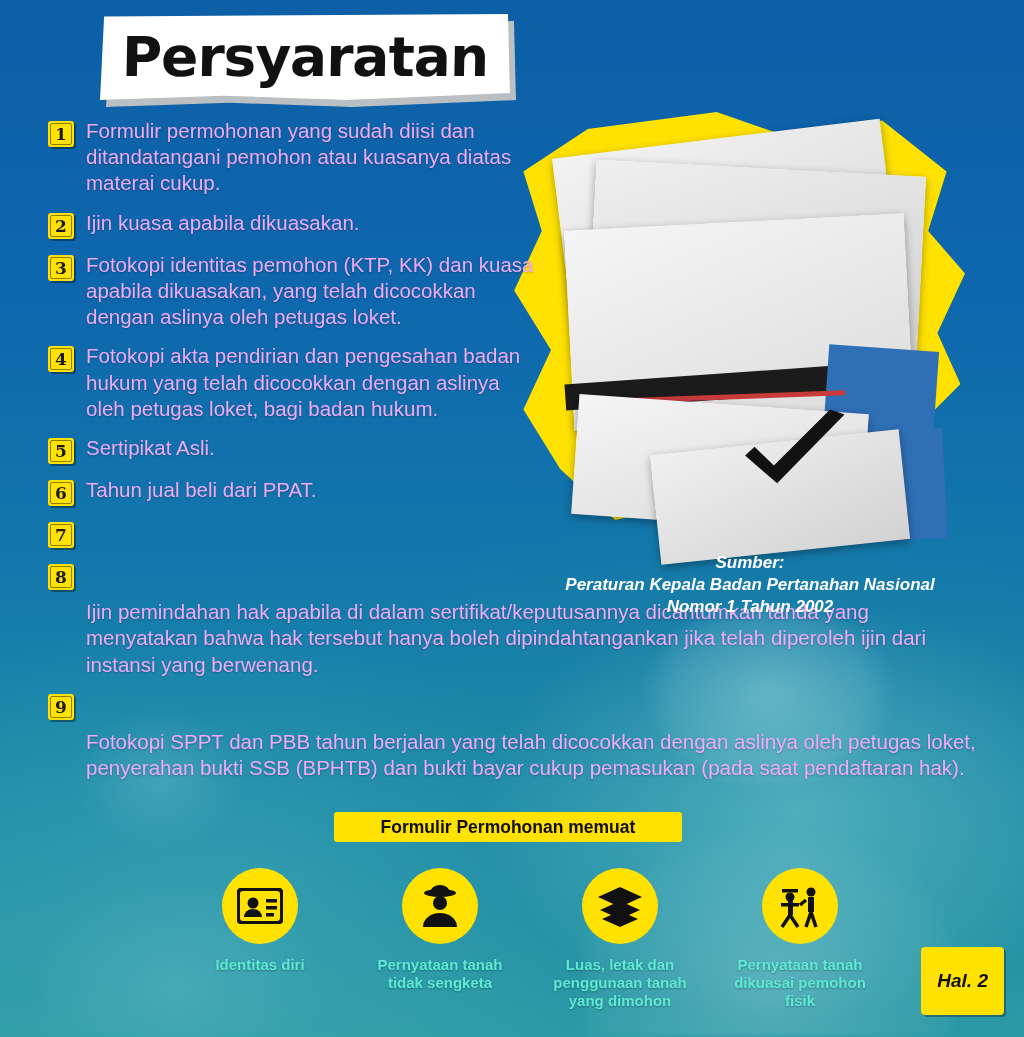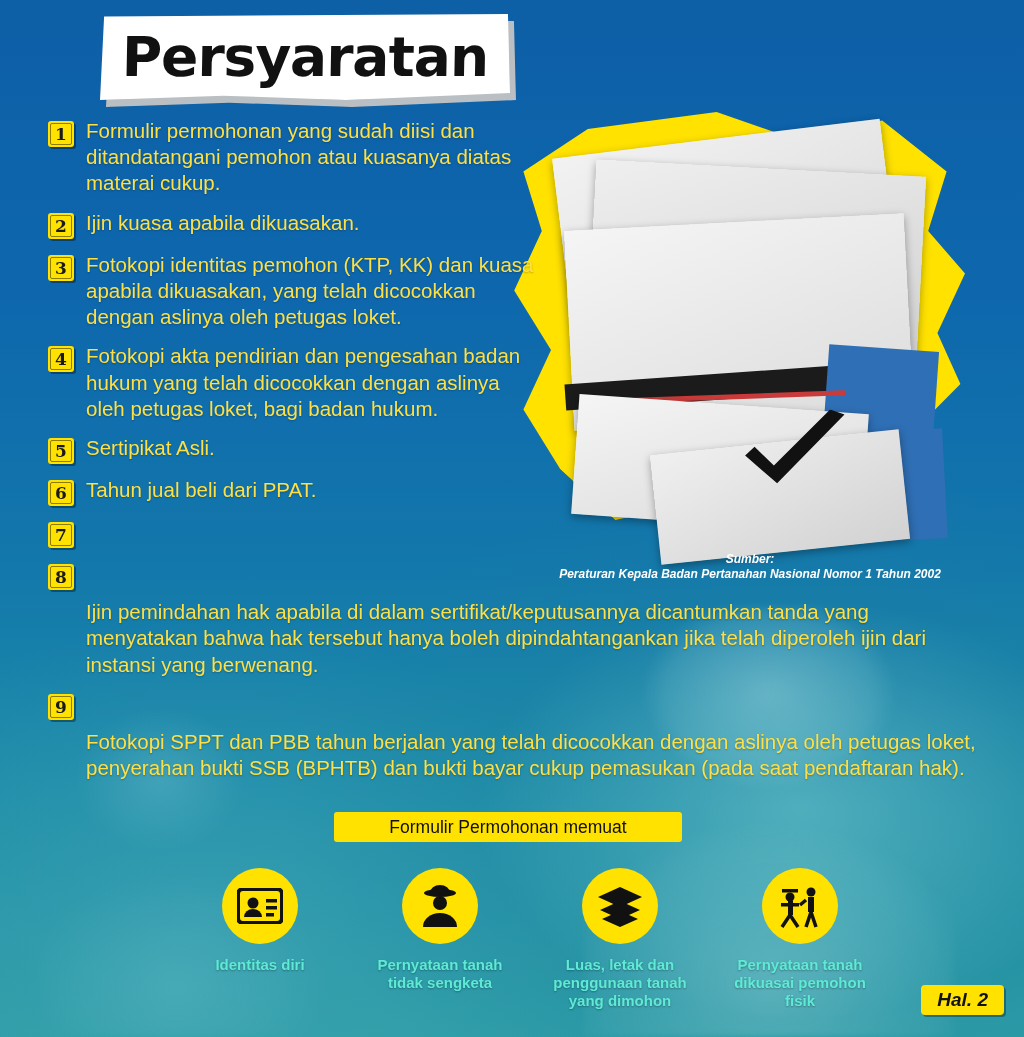--- a/index.html
+++ b/index.html
@@ -68,21 +68,21 @@
     display:flex; align-items:center; justify-content:center;
     border-radius:3px;
     box-shadow:2px 2px 0 rgba(0,0,0,0.35);
     position:relative;
   }
   .num::after{
     content:""; position:absolute; left:2px; top:2px; right:2px; bottom:2px;
     border:1px solid rgba(0,0,0,0.45); border-radius:2px; pointer-events:none;
   }
   .req-text {
-    color:#fde047; font-size:20.5px; line-height:1.28; font-weight:400;
+    color:#f0abfc; font-size:20.5px; line-height:1.28; font-weight:400;
     text-shadow:0 1px 2px rgba(0,0,0,0.25);
   }
   .req.narrow .req-text { width:455px; }
   .req.wide .req-text { width:890px;margin-top:38px; }
 
   
   .photo {
     position:absolute; left:505px; top:112px; width:460px; height:425px;
   }
   .photo .yellow {
@@ -106,32 +106,32 @@
     position:absolute; left:230px; top:300px; width:120px; height:80px;
     transform:rotate(-4deg);
   }
   .pencil { position:absolute; left:110px; top:296px; width:250px; height:7px; background:#e2a33a; transform:rotate(3deg); border-radius:2px; }
   .redline { position:absolute; left:130px; top:282px; width:210px; height:5px; background:#c93b3b; transform:rotate(-2deg); }
 
   
   .source {
     position:absolute; left:540px; top:552px; width:420px;
     text-align:center; color:#ffffff;
-    font-size:12px; line-height:1.28; font-style:italic; font-weight:bold;
+    font-size:17px; line-height:1.28; font-style:italic; font-weight:bold;
   }
   .source .lbl { font-style:italic; }
 
   
   .banner {
     position:absolute; left:334px; top:812px; width:348px; height:30px;
     background:#ffe200; display:flex; align-items:center; justify-content:center;
     border-radius:3px;
   }
   .banner span {
-    color:#101010; font-weight:normal; font-size:17.5px;
+    color:#101010; font-weight:bold; font-size:17.5px;
   }
 
   
   .icons {
     position:absolute; left:180px; top:868px; width:700px;
     display:flex; justify-content:space-between;
   }
   .icon-item { width:160px; text-align:center; }
   .circle {
     width:76px; height:76px; border-radius:50%; background:#ffe200;
@@ -139,21 +139,21 @@
   }
   .icon-label {
     color:#5eead4; font-size:15px; font-weight:bold; line-height:1.2;
     text-shadow:0 1px 2px rgba(0,0,0,0.3);
   }
 
   
   .page-badge {
     position:absolute; right:20px; bottom:22px;
     background:#ffe200; color:#111; font-weight:bold; font-style:italic;
-    font-size:19px; padding:4px 16px; border-radius:4px;
+    font-size:19px; padding:23px 16px; border-radius:4px;
     box-shadow:2px 2px 0 rgba(0,0,0,0.3);
   }
 </style>
 </head>
 <body>
 
 <div class="bg"></div>
 <div class="silhouette"></div>
 <div class="silhouette2"></div>
 

